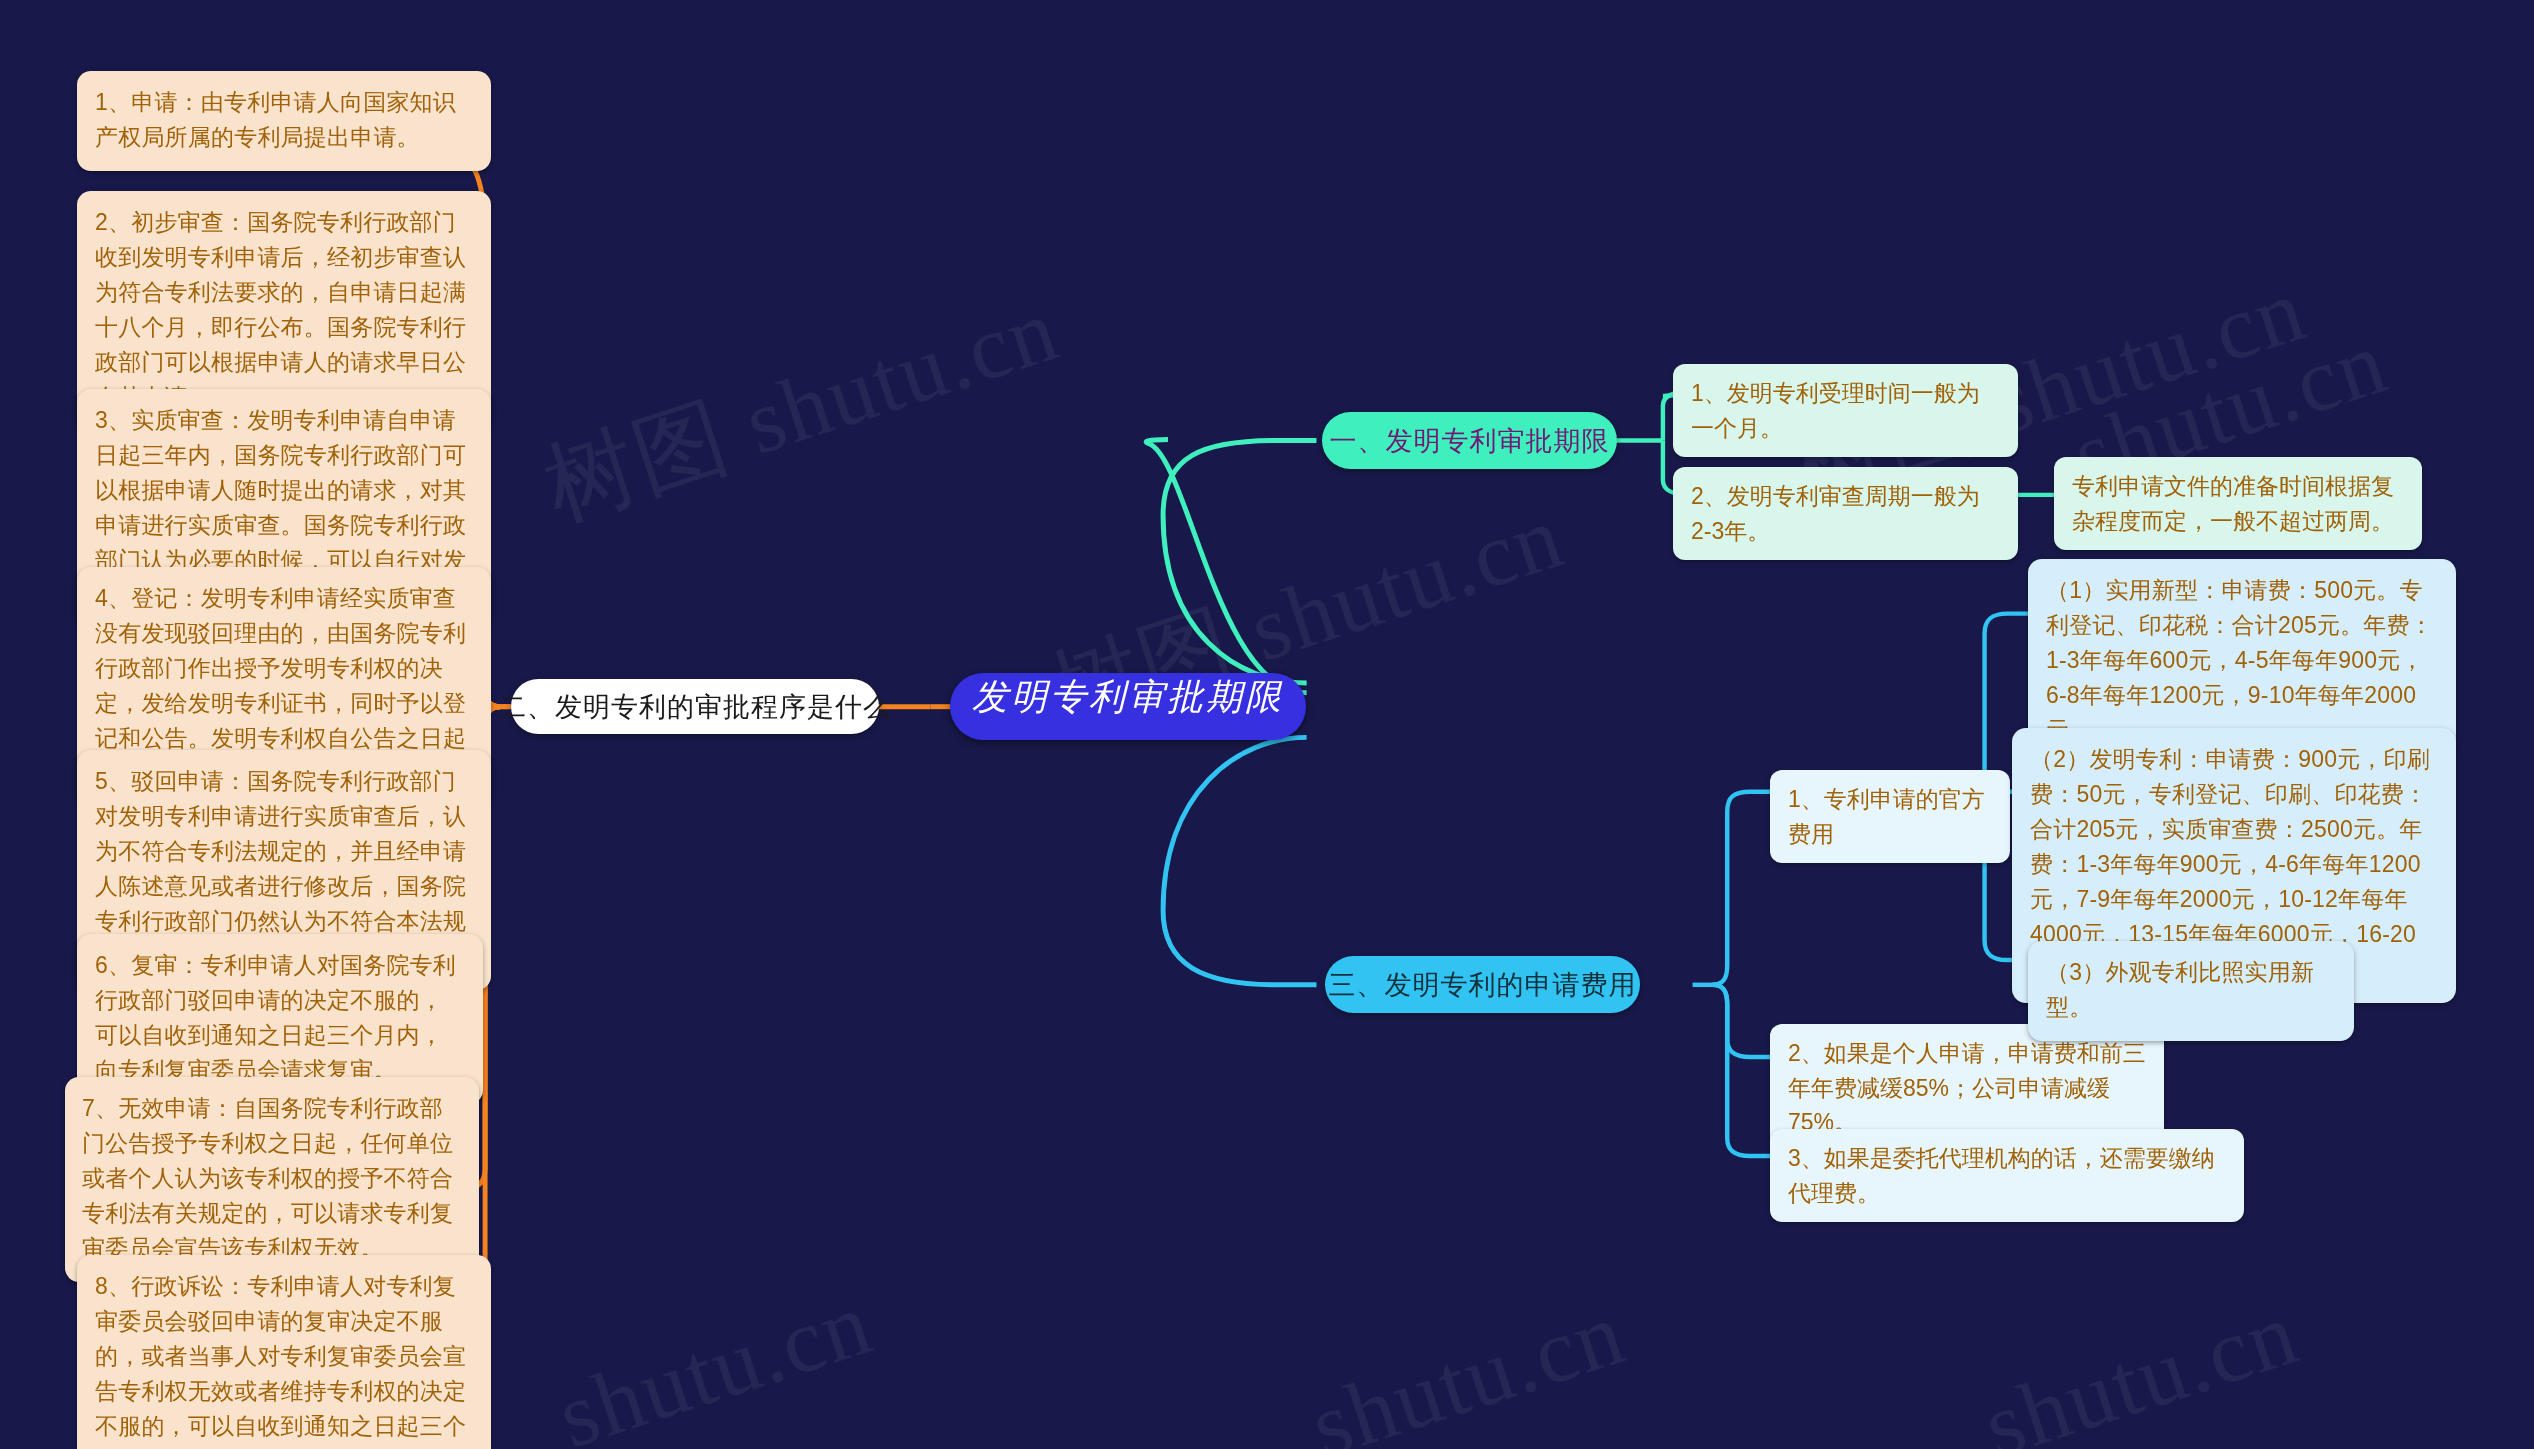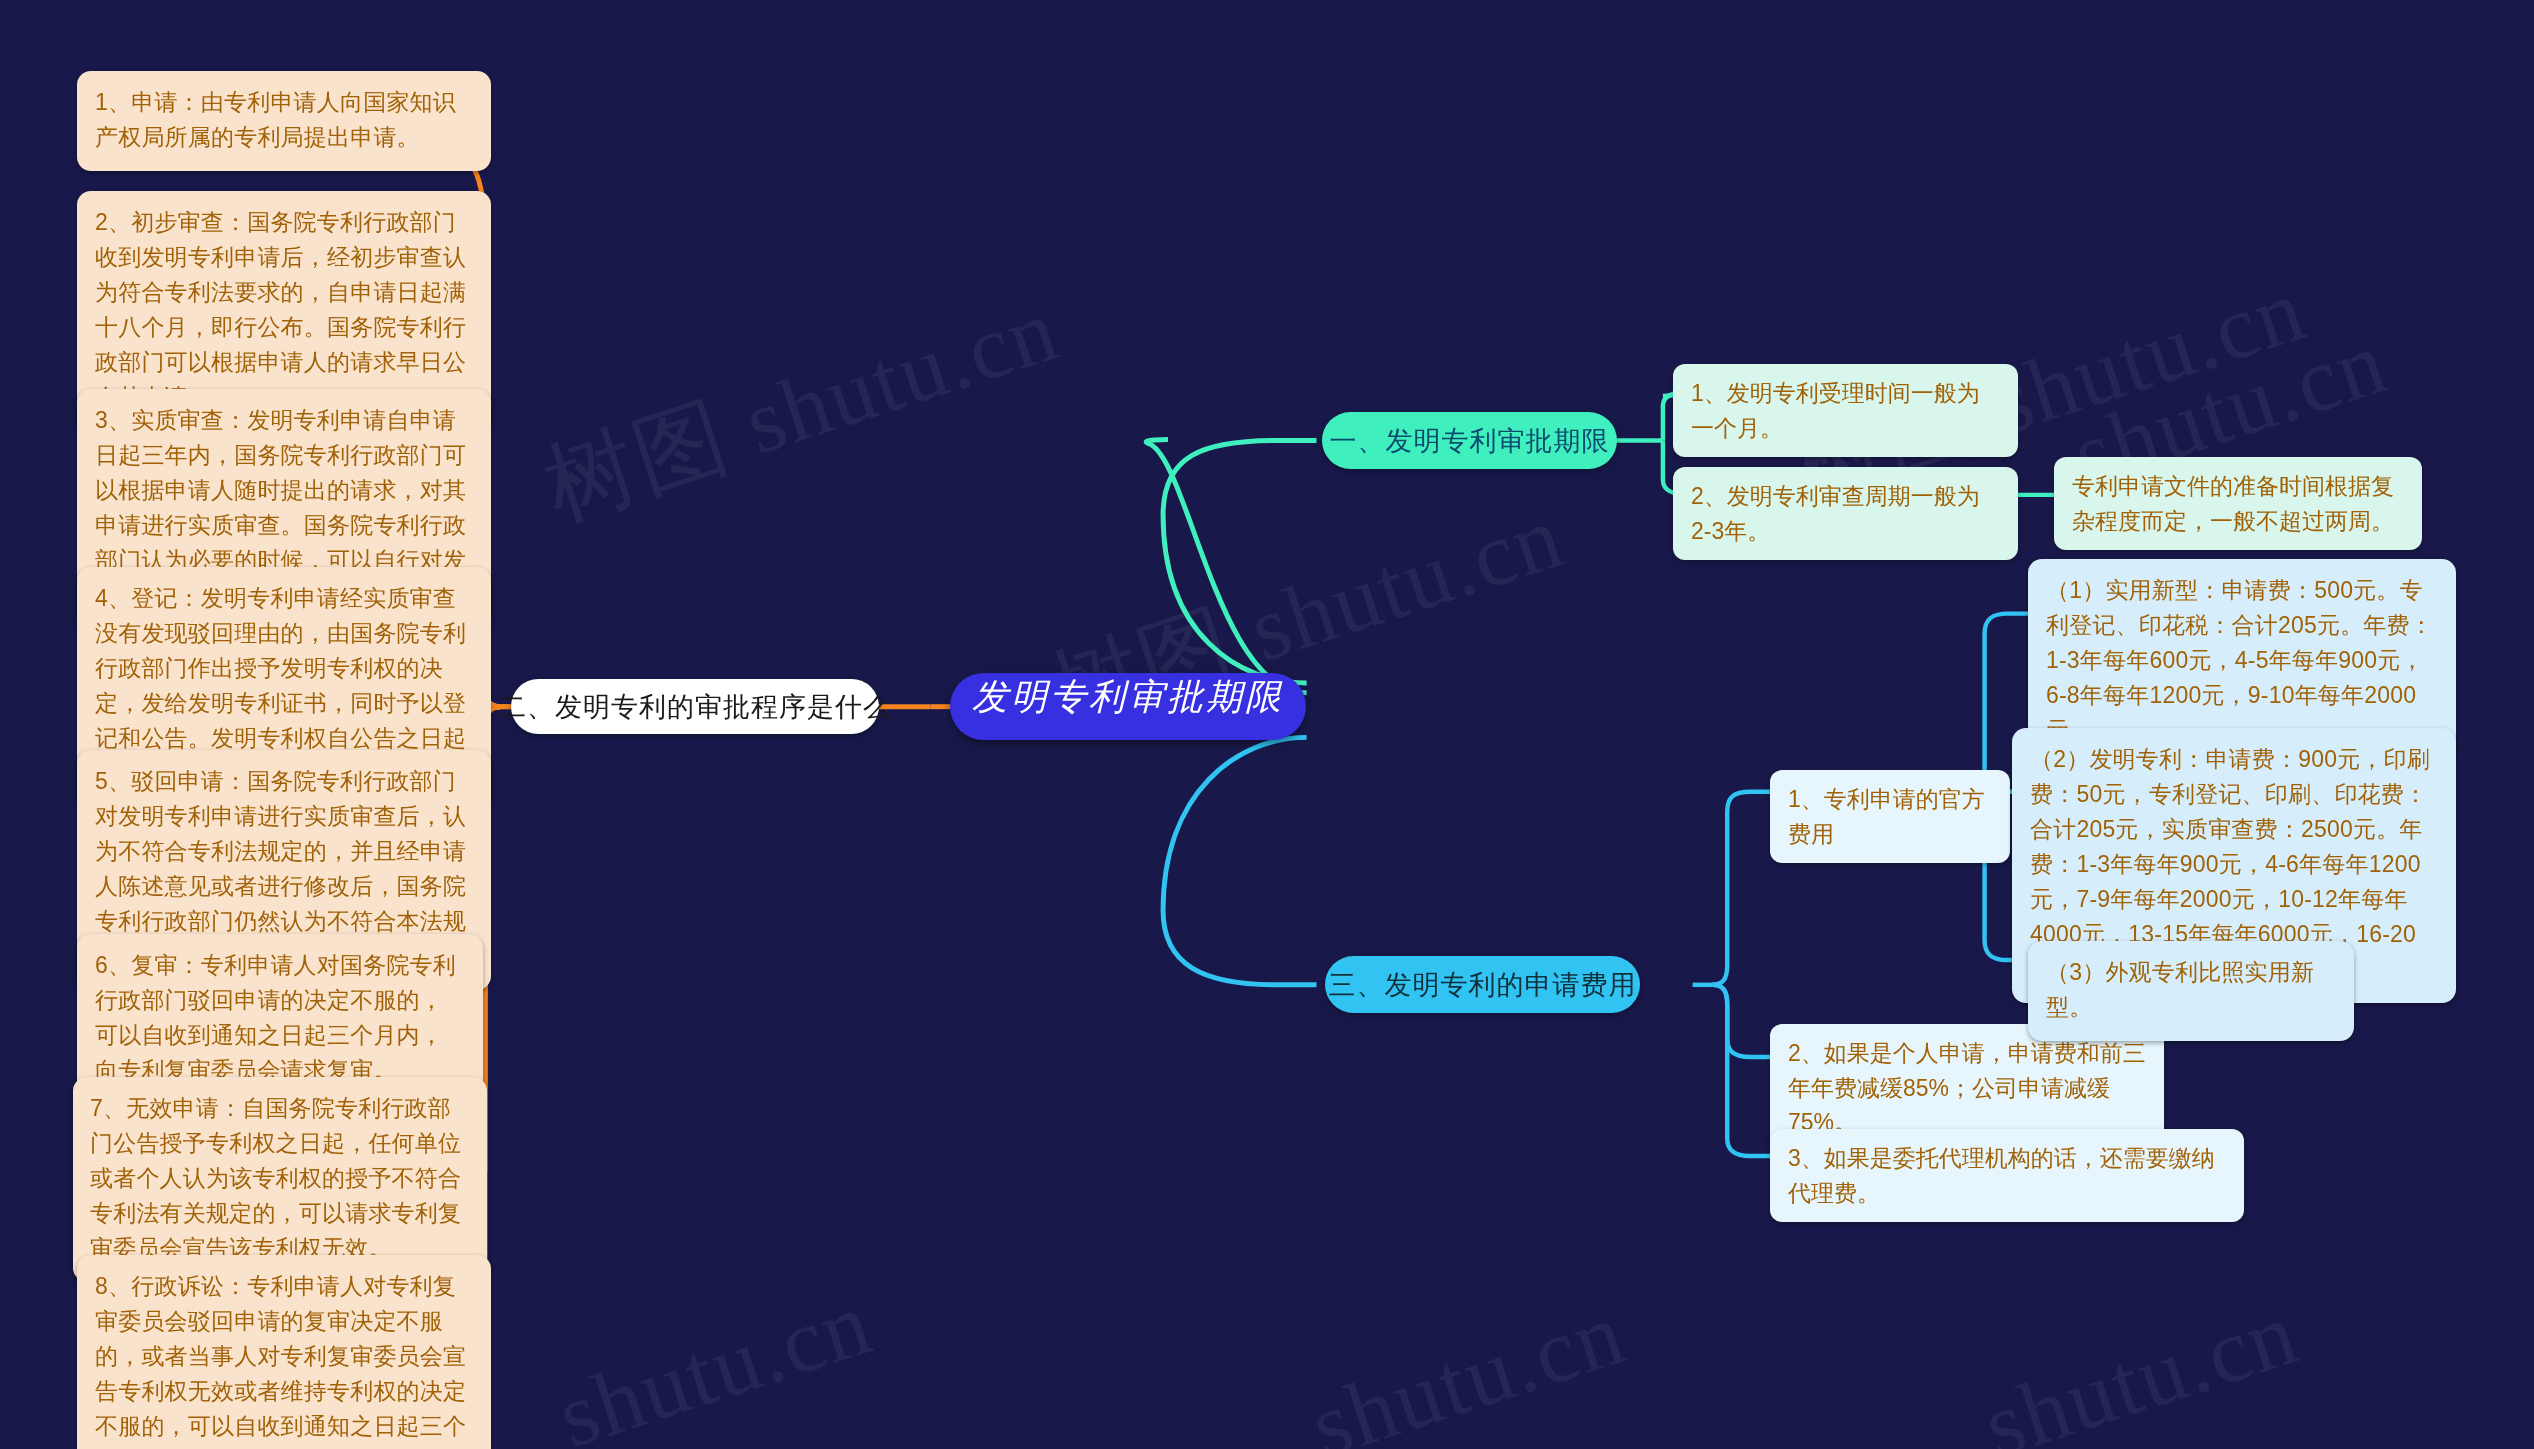--- a/index.html
+++ b/index.html
@@ -46,21 +46,21 @@
   
   .pill{
     border-radius:989px;
     display:flex;align-items:center;justify-content:center;
     font-size:27px;
     letter-spacing:1px;
     box-shadow:0 2px 6px rgba(0,0,0,.35);
     white-space:nowrap;
   }
   .pill.orange{background:#ffffff;color:#1b1b1b;}
-  .pill.green{background:#3ff0be;color:#0c4a6e;}
+  .pill.green{background:#3ff0be;color:#701a75;}
   .pill.cyan{background:#31c3f2;color:#10303c;}
 
   .root{
     border-radius:989px;
     background:#3630e0;
     color:#ffffff;
     display:flex;align-items:flex-start;justify-content:center;
     font-size:36px;
     letter-spacing:3px;
     box-shadow:0 3px 9px rgba(0,0,0,.45);
@@ -174,21 +174,21 @@
   </div>
 
   <div class="node box peach" style="left:77px;top:750px;width:414px;">
     <span>5、驳回申请：国务院专利行政部门对发明专利申请进行实质审查后，认为不符合专利法规定的，并且经申请人陈述意见或者进行修改后，国务院专利行政部门仍然认为不符合本法规定的，应当予以驳回。</span>
   </div>
 
   <div class="node box peach" style="left:77px;top:934px;width:406px;">
     <span>6、复审：专利申请人对国务院专利行政部门驳回申请的决定不服的，可以自收到通知之日起三个月内，向专利复审委员会请求复审。</span>
   </div>
 
-  <div class="node box peach" style="left:73px;top:1077px;width:414px;padding-left:17px;">
+  <div class="node box peach" style="left:65px;top:1077px;width:414px;padding-left:17px;">
     <span>7、无效申请：自国务院专利行政部门公告授予专利权之日起，任何单位或者个人认为该专利权的授予不符合专利法有关规定的，可以请求专利复审委员会宣告该专利权无效。</span>
   </div>
 
   <div class="node box peach" style="left:77px;top:1255px;width:414px;">
     <span>8、行政诉讼：专利申请人对专利复审委员会驳回申请的复审决定不服的，或者当事人对专利复审委员会宣告专利权无效或者维持专利权的决定不服的，可以自收到通知之日起三个月内向人民法院起诉。</span>
   </div>
 
   <div class="node pill cyan" style="left:1325px;top:956px;width:315px;height:57px;">
     <span>三、发明专利的申请费用</span>
   </div>

